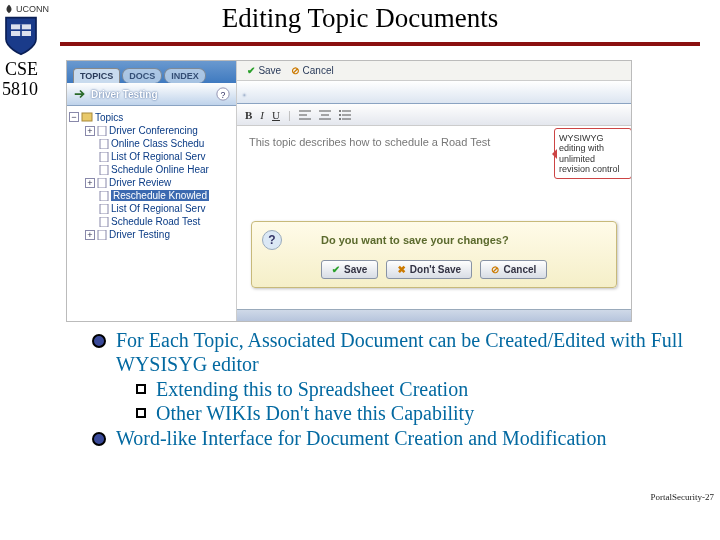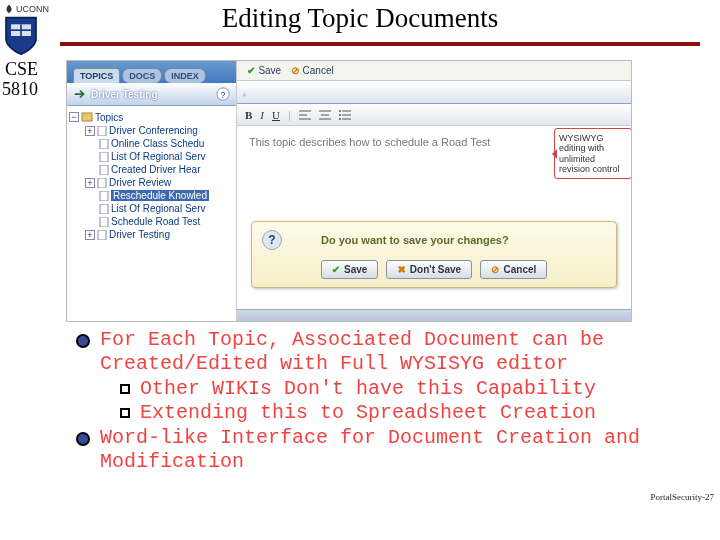--- a/index.html
+++ b/index.html
@@ -43,21 +43,21 @@
   .dialog-back { position:absolute; left:0; right:0; bottom:14px; height:92px; padding:6px 14px 6px 14px; }
   .dialog { background:linear-gradient(#fffbe9,#f5efc8); border:1px solid #c7b97a; border-radius:4px; padding:8px 10px; box-shadow:1px 1px 3px rgba(0,0,0,.25); }
   .dialog-row { display:flex; align-items:center; gap:8px; margin-bottom:10px; }
   .dialog-ico { width:20px; height:20px; border-radius:50%; background:#dbe8f5; border:1px solid #9ab; display:flex; align-items:center; justify-content:center; color:#336; font-weight:bold; font-size:12px; }
   .dialog-msg { color:#5b6a2d; font-size:11px; font-weight:bold;margin-left:31px; }
   .dialog-btns { display:flex; justify-content:center; gap:8px; }
   .dbtn { background:linear-gradient(#fefefe,#d8dde5); border:1px solid #8893a5; border-radius:3px; padding:3px 10px; display:flex; align-items:center; gap:4px; font-size:10px; font-weight:bold; color:#334; }
   .dbtn .g { color:#2aa02a; }
   .dbtn .r { color:#cc7a00; }
   .bottom-strip { position:absolute; left:0; right:0; bottom:0; height:12px; background:linear-gradient(#cfd9e8,#b7c5dd); border-top:1px solid #9ab; }
-  .content { position: absolute; top: 328px; left: 76px; width: 614px; font-size: 20px; line-height: 1.22; color:#ef4444;font-family:Liberation Mono, monospace; }
+  .content { position: absolute; top: 328px; left: 92px; width: 614px; font-size: 20px; line-height: 1.22; color:#0369a1; }
   .b1 { display:flex; gap:10px; }
   .b1 .mark { width:14px; height:14px; border:2px solid #000; border-radius:50%; background:#3a4a99; margin-top:6px; flex:none; }
   .b2 { display:flex; gap:10px; margin-left:44px; }
   .b2 .mark { width:10px; height:10px; border:2px solid #000; background:#fff; margin-top:7px; flex:none; }
   .footer { position:absolute; bottom:2px; right:6px; font-size:9px; color:#222; font-family:"Times New Roman",serif; }
 </style>
 </head>
 <body>
 
 <div class="slide">
@@ -132,21 +132,21 @@
               <svg width="10" height="10">
                 <rect width="8" height="10" x="1" fill="#fff" stroke="#88a"></rect>
               </svg>
               <span class="nodetxt">List Of Regional Serv</span>
             </div>
           <div class="treeline">
               <span class="spacer2"></span>
               <svg width="10" height="10">
                 <rect width="8" height="10" x="1" fill="#fff" stroke="#88a"></rect>
               </svg>
-              <span class="nodetxt">Created Driver Hear</span>
+              <span class="nodetxt">Schedule Online Hear</span>
             </div>
           <div class="treeline">
               <span class="spacer1"></span>
               <span class="toggle">+</span>
               <svg width="10" height="10">
                 <rect width="8" height="10" x="1" fill="#fff" stroke="#88a"></rect>
               </svg>
               <span class="nodetxt">Driver Review</span>
             </div>
           <div class="treeline">
@@ -245,25 +245,25 @@
     </div>
   </div>
 
   <div class="content">
     <div class="b1">
       <span class="mark"></span>
       <span>For Each Topic, Associated Document can be Created/Edited with Full WYSISYG editor</span>
     </div>
     <div class="b2">
       <span class="mark"></span>
+      <span>Extending this to Spreadsheet Creation</span>
+    </div>
+    <div class="b2">
+      <span class="mark"></span>
       <span>Other WIKIs Don't have this Capability</span>
-    </div>
-    <div class="b2">
-      <span class="mark"></span>
-      <span>Extending this to Spreadsheet Creation</span>
     </div>
     <div class="b1">
       <span class="mark"></span>
       <span>Word-like Interface for Document Creation and Modification</span>
     </div>
   </div>
 
   <div class="footer">PortalSecurity-27</div>
 </div>
 

